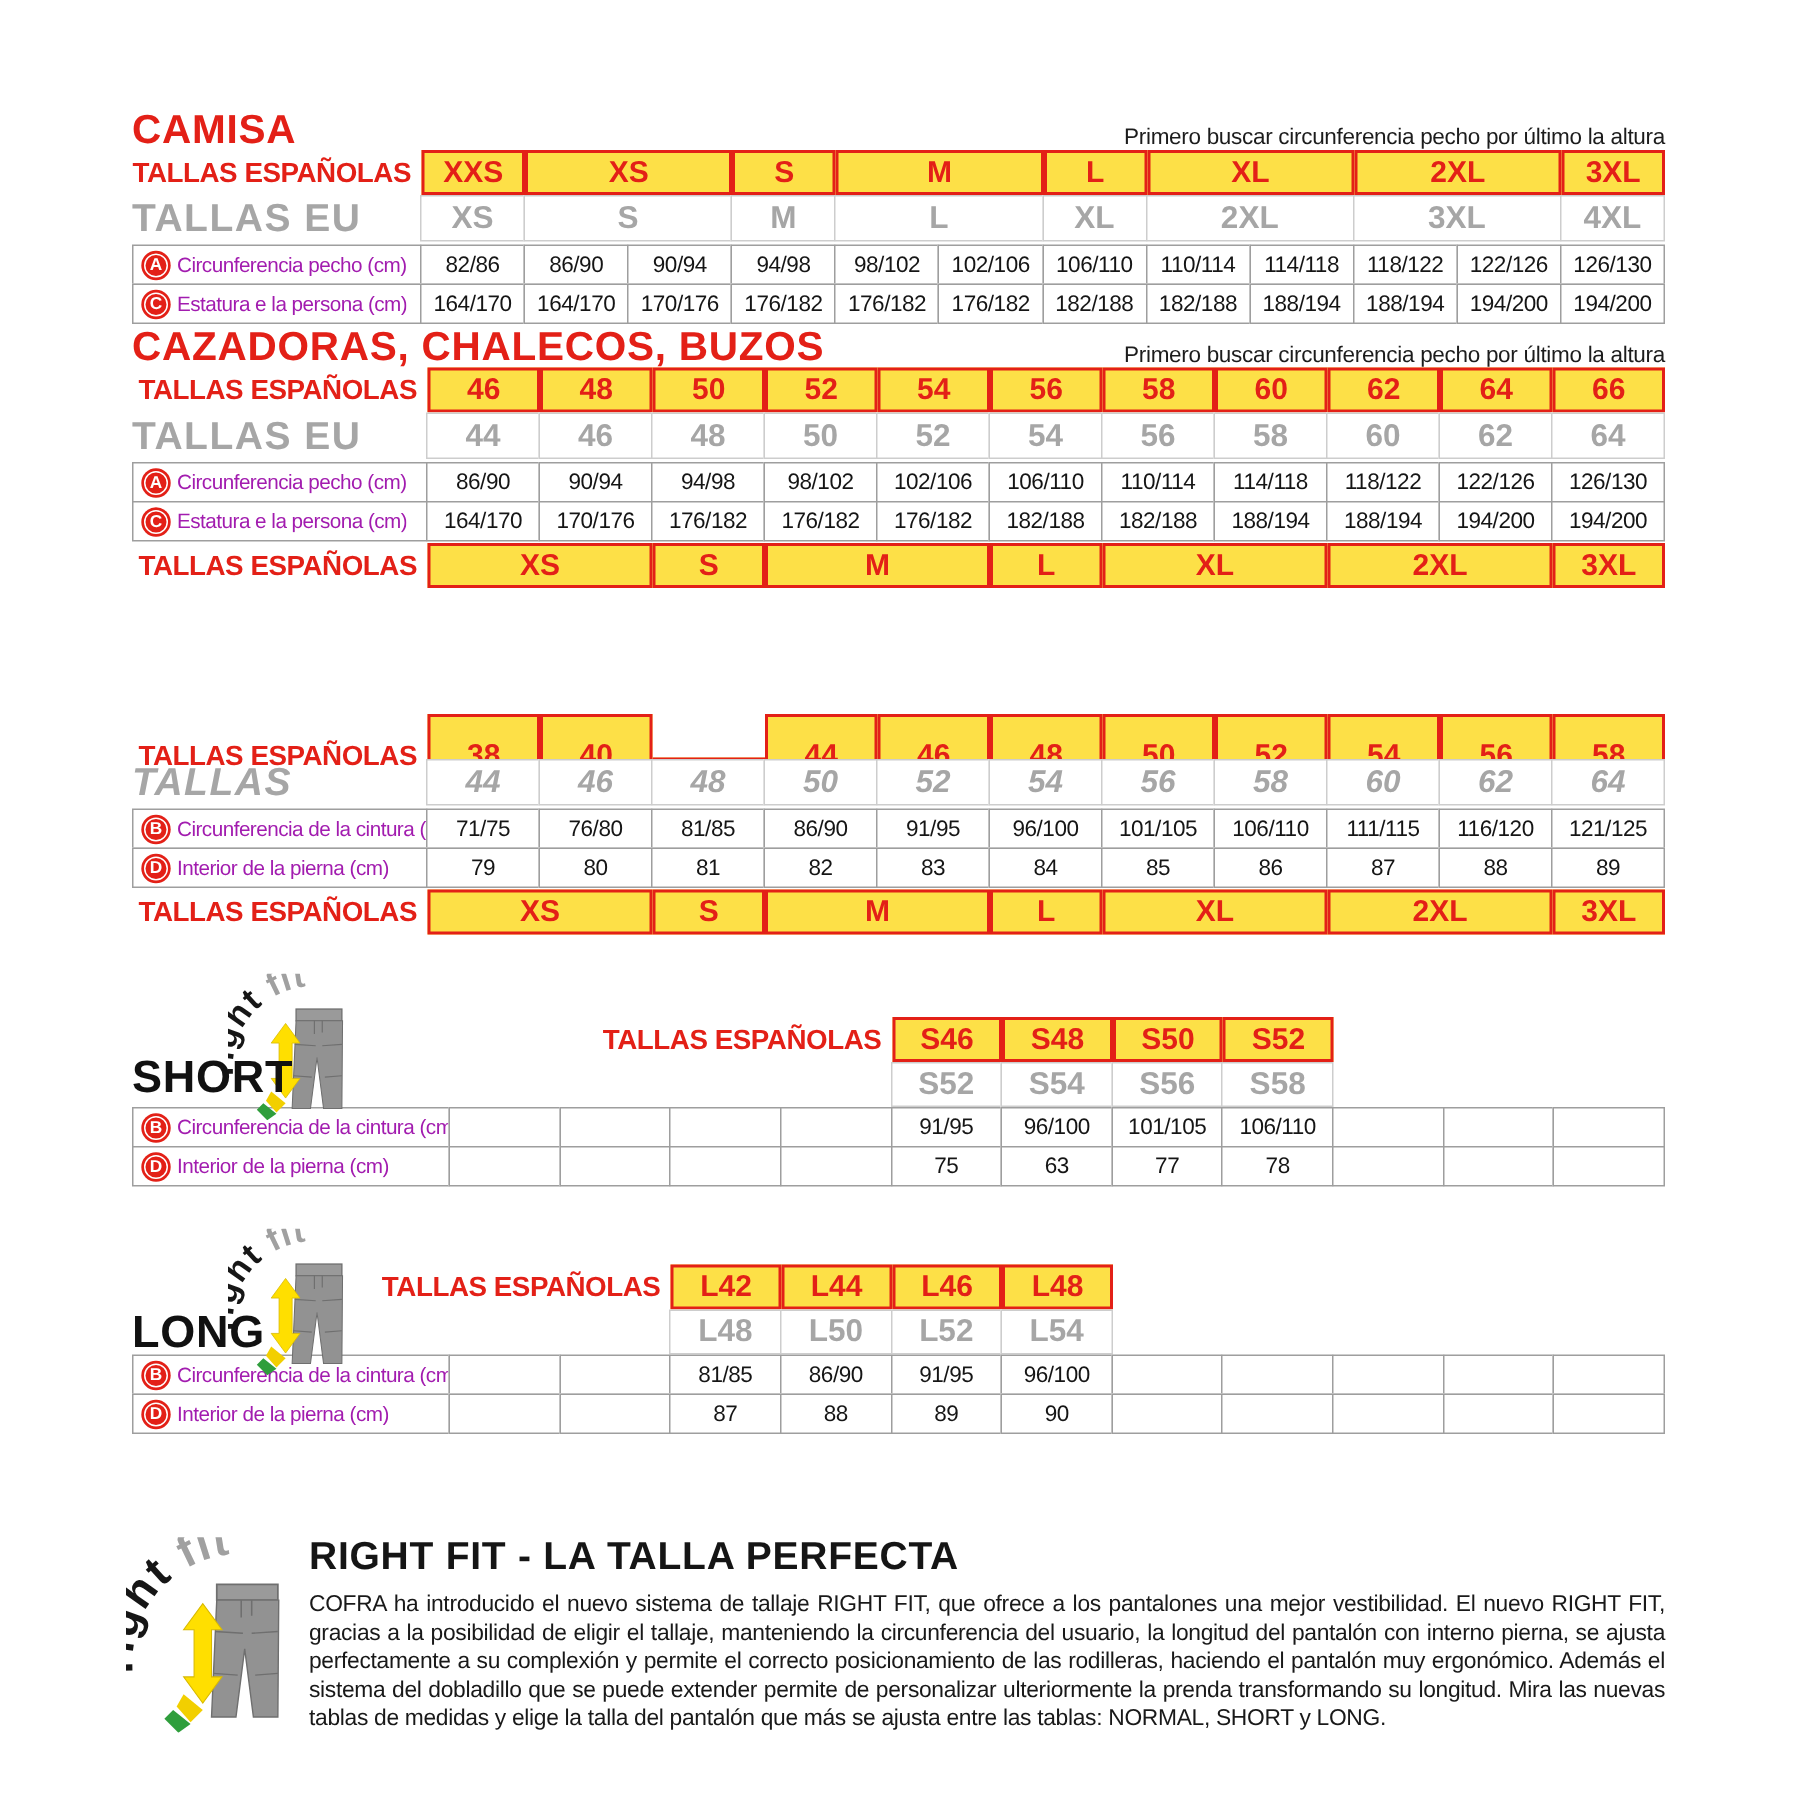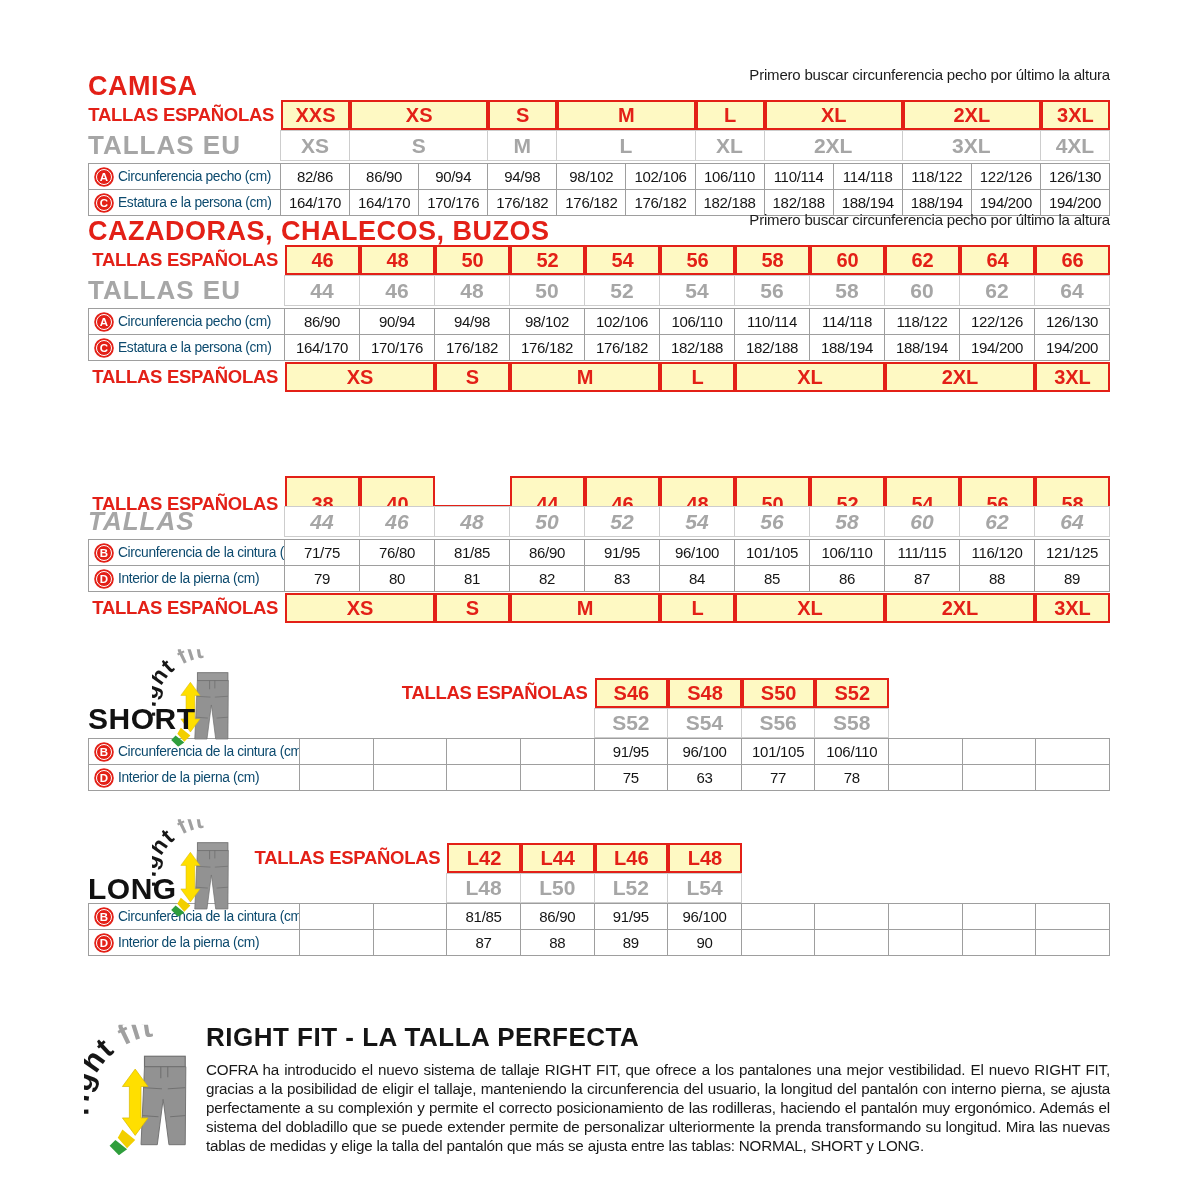--- a/index.html
+++ b/index.html
@@ -3,34 +3,34 @@
 <meta charset="utf-8">
 <style>
   :root { --red:#e32017; --gray:#a6a6a6; --line:#9e9e9e; }
   * { box-sizing:border-box; }
   html,body { margin:0; padding:0; }
   body { width:1200px; height:1200px; position:relative; background:#fff;
          font-family:"Liberation Sans", sans-serif; overflow:hidden; }
   .section { position:absolute; left:88px; width:1022px; }
   .sec-head { display:flex; justify-content:space-between; align-items:flex-end; height:30px; }
   .sec-title { color:var(--red); font-weight:900; font-size:27px; letter-spacing:.5px; line-height:1; white-space:nowrap; }
-  .sec-note { font-size:15px; color:#1c1c1c; padding-bottom:17px; letter-spacing:-.2px; white-space:nowrap;text-align:right; }
+  .sec-note { font-size:15px; color:#1c1c1c; padding-bottom:0; letter-spacing:-.2px; white-space:nowrap;text-align:right; }
   .trow { display:grid; }
   .r30 { height:30px; }
   .r27 { height:27px; }
   .red-label { color:var(--red); font-weight:800; font-size:18.5px; letter-spacing:-.3px;
                display:flex; align-items:center; justify-content:flex-end; padding-right:7px; white-space:nowrap; }
   .red-box { border:2px solid var(--red); color:var(--red); font-weight:800; font-size:20px;
-             display:flex; align-items:center; justify-content:center; background:#fef9c3; }
+             display:flex; align-items:center; justify-content:center; background:#fde047; }
   .gray-label { color:var(--gray); font-weight:900; font-size:26px; letter-spacing:1px;
                 display:flex; align-items:center; white-space:nowrap; }
   .gray-box { border:1px solid #cdcdcd; margin-left:-1px; color:var(--gray); font-weight:800; font-size:21px;
               display:flex; align-items:center; justify-content:center; background:#fff; }
   .row-label { border:1px solid var(--line); display:flex; align-items:center; padding-left:3px; background:#fff; }
-  .row-label-text { font-size:13.8px; letter-spacing:-.35px; color:#0c4a6e; white-space:nowrap; overflow:hidden; }
+  .row-label-text { font-size:13.8px; letter-spacing:-.35px; color:#a21caf; white-space:nowrap; overflow:hidden; }
   .vcell { border:1px solid var(--line); margin-left:-1px; display:flex; align-items:center; justify-content:center;
            font-size:15px; color:#151515; letter-spacing:-.3px; background:#fff; }
   .collapse { margin-top:-1px; }
   .gap-top { margin-top:3px; }
   .gap-top1 { margin-top:1px; }
   .circ { width:16px; height:16px; border-radius:50%; background:var(--red); border:1.5px solid #fff;
           box-shadow:0 0 0 1.8px var(--red); color:#fff; font-size:11.5px; font-weight:800;
           display:flex; align-items:center; justify-content:center; margin:0 6px 0 4px; flex:0 0 auto; }
   .fit-name { position:absolute; left:0; font-weight:900; font-size:30px; color:#111; letter-spacing:.5px; }
   .rf-logo-sm { position:absolute; left:64px; top:-4px; width:96px; height:100px; }

